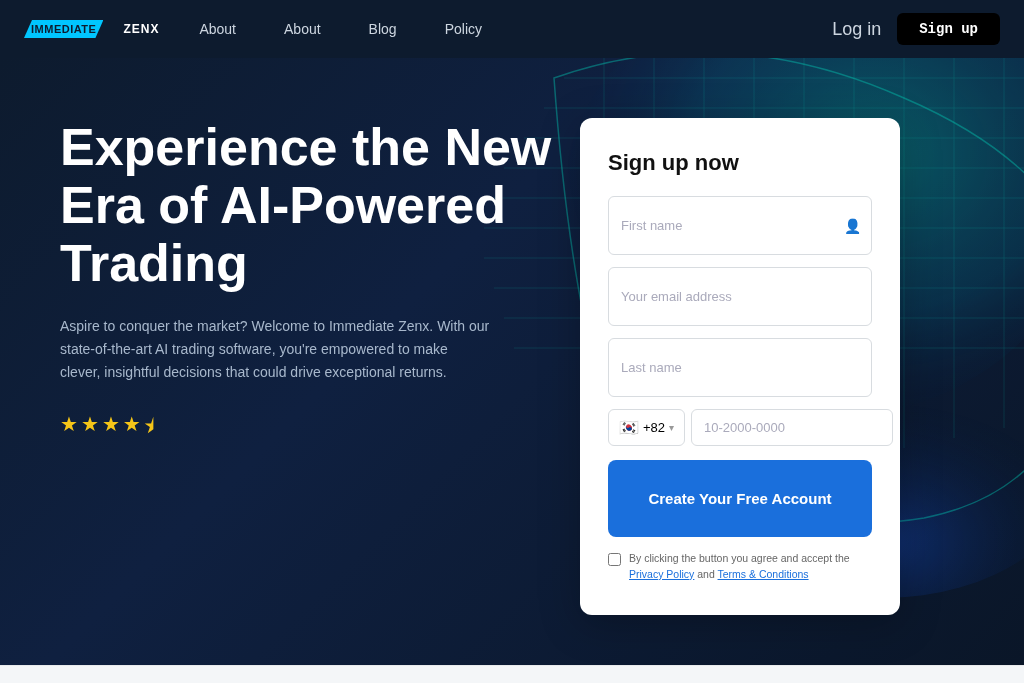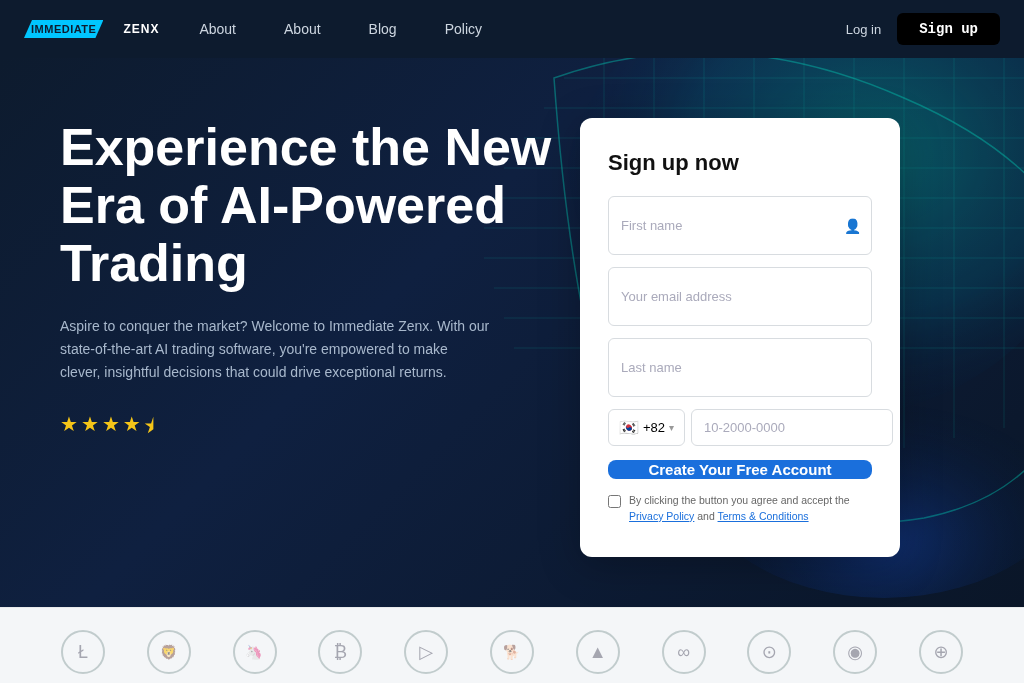--- a/index.html
+++ b/index.html
@@ -50,21 +50,21 @@
     }
     .nav-right {
       display: flex;
       align-items: center;
       gap: 16px;
     }
     .btn-login {
       color: #cdd6e0;
       background: none;
       border: none;
-      font-size: 13px;
+      font-size: 18px;
       cursor: pointer;
     }
     .btn-signup {
       background: #000000;
       color: white;
       border: none;
       padding: 8px 22px;
       border-radius: 6px;
       font-size: 14px;
       font-weight: 600;
@@ -193,21 +193,21 @@
       font-size: 13px;
       outline: none;
     }
     .phone-input::placeholder { color: #aab; }
 
     .btn-create {
       width: 100%;
       background: #1a6fdc;
       color: white;
       border: none;
-      padding: 1px;
+      padding: 30px;
       border-radius: 8px;
       font-size: 15px;
       font-weight: 600;
       cursor: pointer;
       margin-bottom: 14px;
     }
 
     .consent-row {
       display: flex;
       align-items: flex-start;

